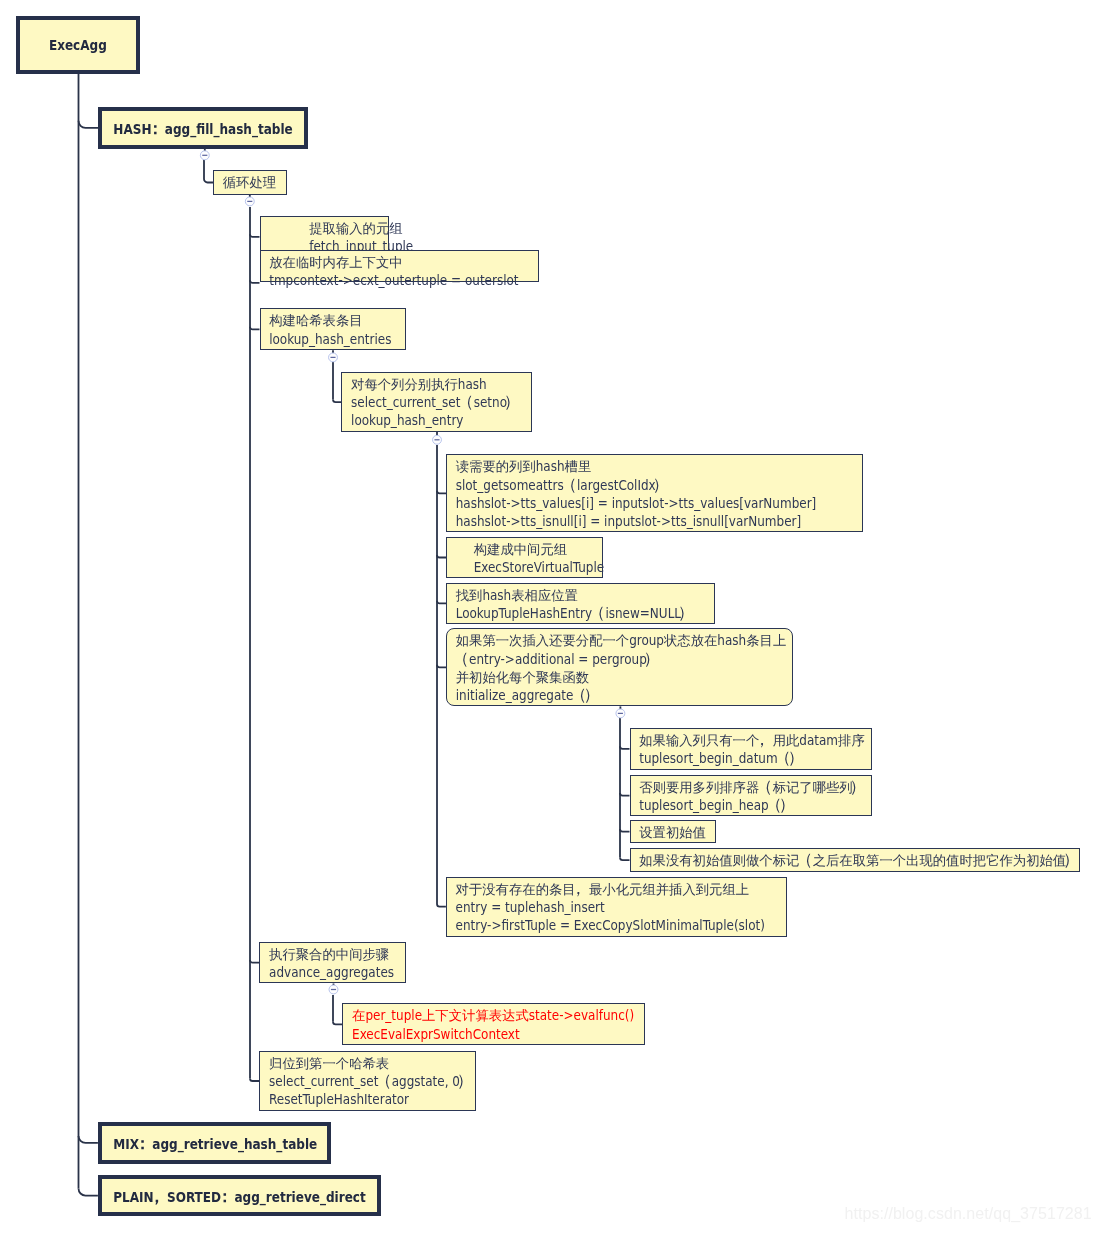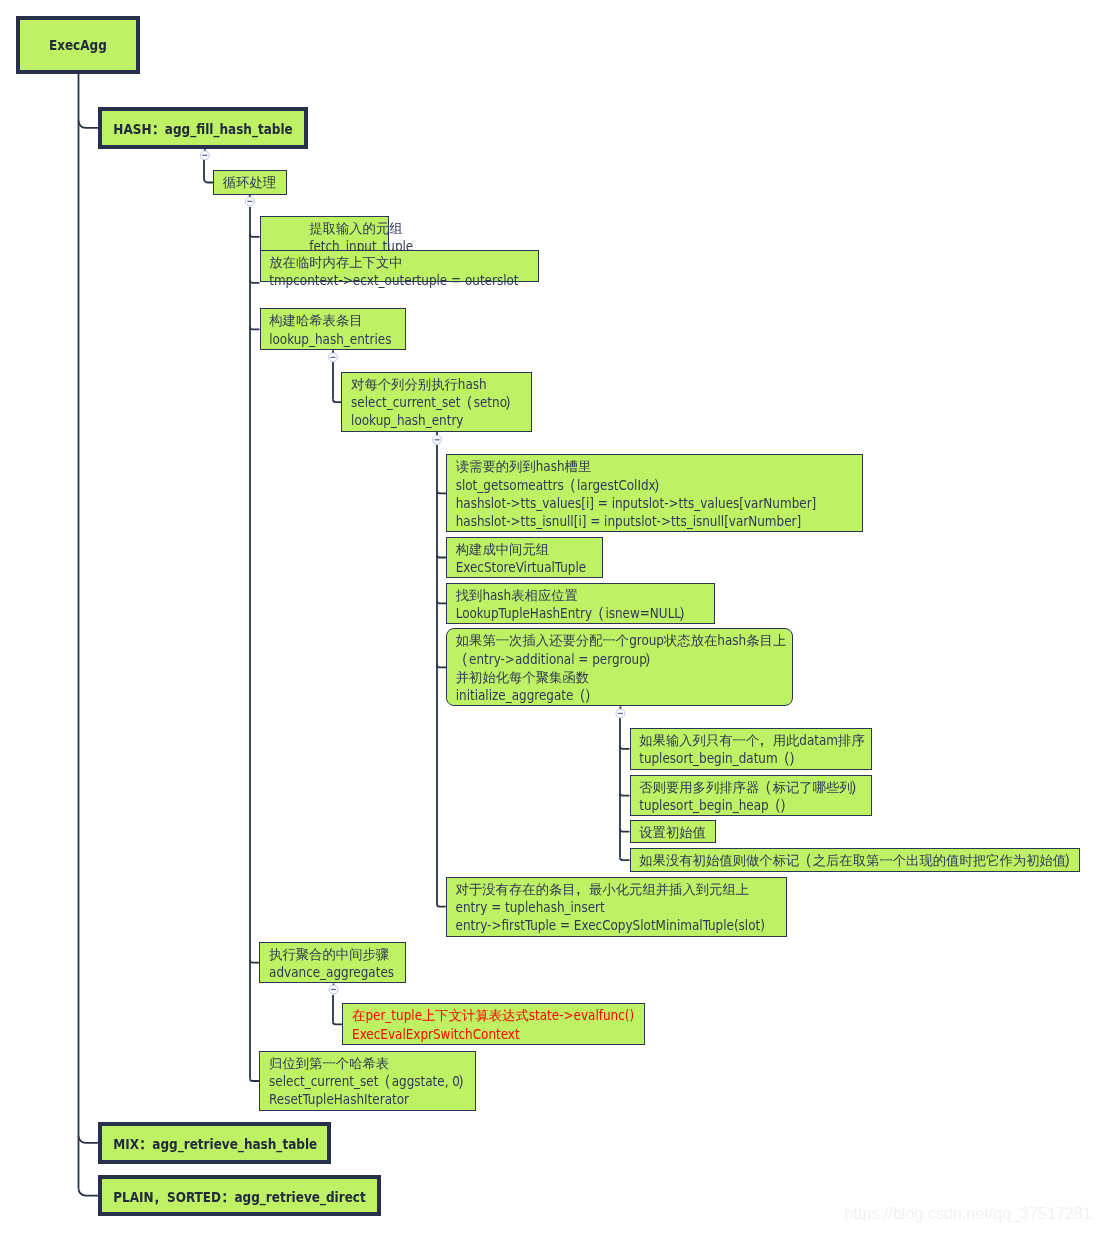--- a/index.html
+++ b/index.html
@@ -2,21 +2,21 @@
 <html><head>
 <meta charset="utf-8">
 <title>ExecAgg</title>
 <style>
   html,body{margin:0;padding:0;background:#ffffff;}
   body{width:1096px;height:1233px;position:relative;overflow:hidden;
        font-family:"DejaVu Sans Condensed","DejaVu Sans","Liberation Sans",sans-serif;}
   #stage{position:absolute;left:0;top:0;width:1096px;height:1233px;}
   svg.links{position:absolute;left:0;top:0;width:1096px;height:1233px;z-index:1;}
   svg.links.top{z-index:3;}
-  .node{position:absolute;box-sizing:border-box;background:#bef264;z-index:2;}
+  .node{position:absolute;box-sizing:border-box;background:#fef9c3;z-index:2;}
   .node.thick{border:4px solid #26304a;color:#222a40;font-weight:bold;
               font-size:13.4px;}
   .node.thick .tx{position:absolute;left:11.3px;white-space:pre;line-height:1;}
   .node.thin{border:1px solid #2b3655;color:#2f3856;font-size:13.35px;}
   .node.thin .tx{padding:3.05px 8px 0.45px 8.7px;white-space:pre;line-height:18.15px;}
 .node.red{color:#ff0000;}
   .fw{display:inline-block;line-height:0;text-indent:-3.2px;}
   .node.thin .fw.lo{text-indent:-5.6px;}
   .node.thick .fw.lo{text-indent:-5.2px;}
   .node.thin .fw{font-size:16.5px;width:13.35px;}
@@ -91,21 +91,21 @@
       <div class="tx">对每个列分别执行hash
 select_current_set<span class="fw">（</span>setno<span class="fw L">）</span>
 lookup_hash_entry</div>
     </div>
     <div class="node thin" style="left: 446px; top: 454.3px; width: 417px; height: 78.1px;">
       <div class="tx">读需要的列到hash槽里
 slot_getsomeattrs<span class="fw">（</span>largestColIdx<span class="fw L">）</span>
 hashslot-&gt;tts_values[i] = inputslot-&gt;tts_values[varNumber]
 hashslot-&gt;tts_isnull[i] = inputslot-&gt;tts_isnull[varNumber]</div>
     </div>
-    <div class="node thin" style="left: 446px; top: 536.6px; width: 157.3px; height: 41.8px;">
+    <div class="node thin" style="left: 446px; top: 536.6px; width: 157.3px; height: 41.8px; padding-left: 18px;">
       <div class="tx">构建成中间元组
 ExecStoreVirtualTuple</div>
     </div>
     <div class="node thin" style="left: 446px; top: 582.5px; width: 269px; height: 41.8px;">
       <div class="tx">找到hash表相应位置
 LookupTupleHashEntry<span class="fw">（</span>isnew=NULL<span class="fw L">）</span></div>
     </div>
     <div class="node thin" style="left: 446px; top: 628.3px; width: 347.4px; height: 78.1px; border-radius: 8px;">
       <div class="tx">如果第一次插入还要分配一个group状态放在hash条目上
 <span class="fw">（</span>entry-&gt;additional = pergroup<span class="fw L">）</span>

